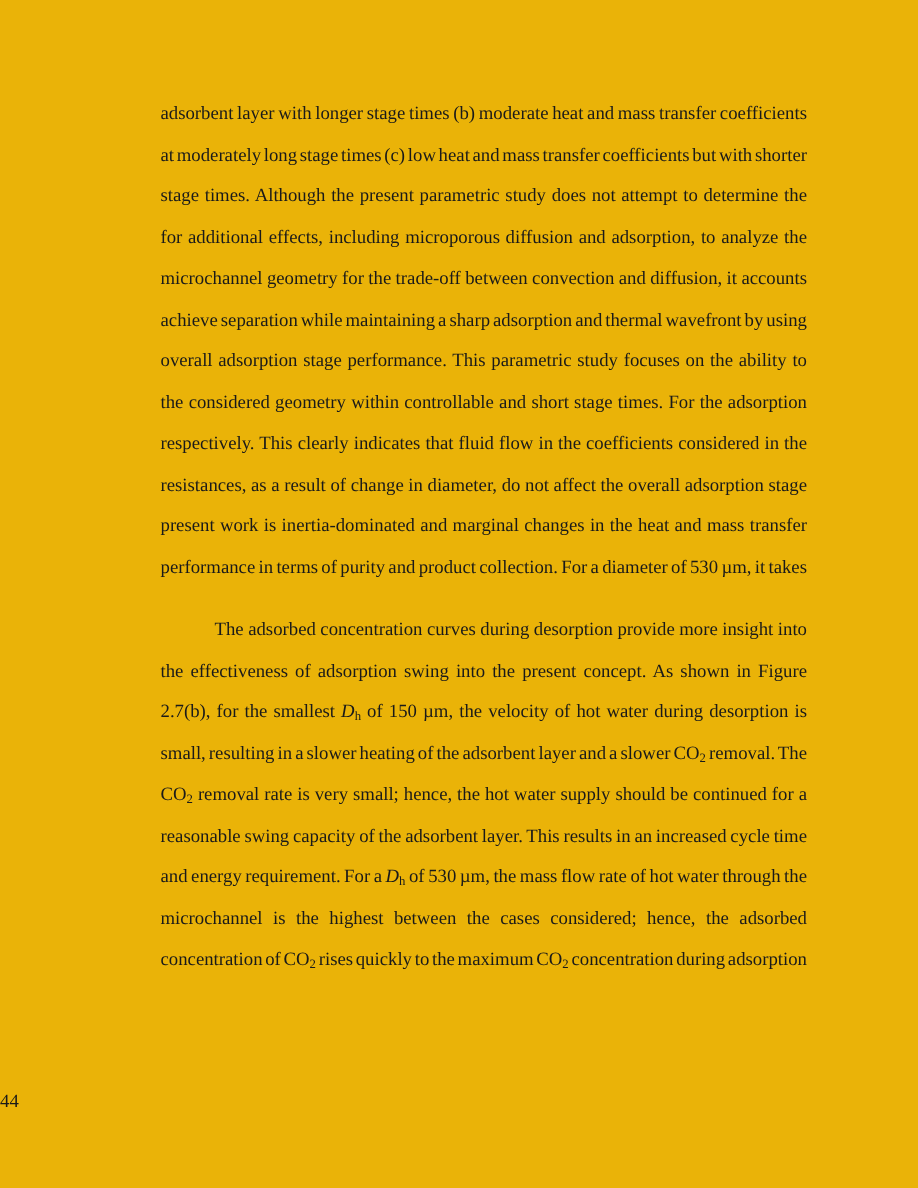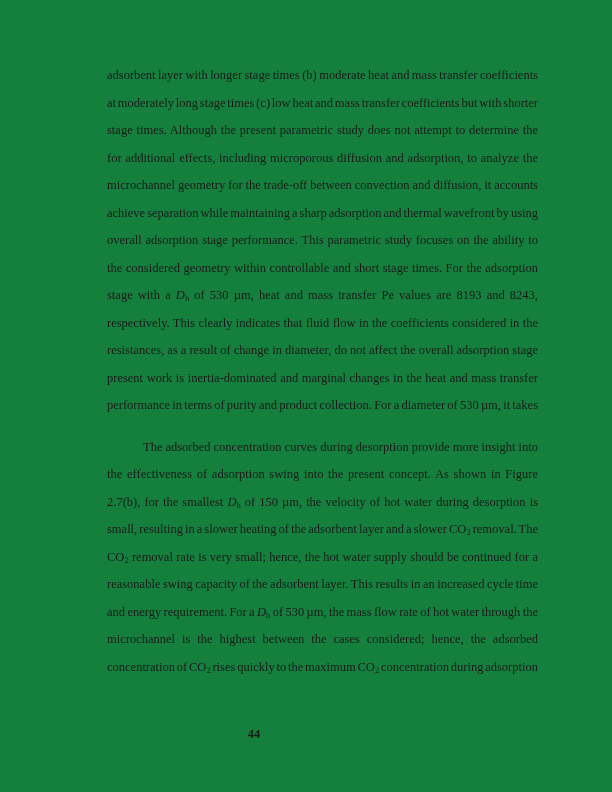--- a/index.html
+++ b/index.html
@@ -4,21 +4,21 @@
 <style>
   html, body {
     margin: 0;
     padding: 0;
     background: #ffffff;
   }
   .page {
     position: relative;
     width: 612px;
     height: 792px;
-    background: #15803d;
+    background: #eab308;
     overflow: hidden;
     font-family: "Liberation Serif", "DejaVu Serif", serif;
     color: #1a1a1a;
   }
   .content {
     position: absolute;
     left: 107px;
     top: 62px;
     width: 431px;
     font-size: 12.5px;
@@ -44,42 +44,40 @@
     line-height: 0;
     vertical-align: baseline;
     position: relative;
     top: 0.28em;
   }
   .footer {
     position: absolute;
     top: 728px;
     left: 0;
     width: 508px;
-    text-align: center;
+    text-align: left;
     font-size: 12.5px;
     line-height: 1;
     color: #1a1a1a;
-    font-weight: bold;
   }
 </style>
 </head>
 <body>
 
 <div class="page">
   <div class="content" id="content">
       <div class="paragraph">
         <div class="line">adsorbent layer with longer stage times (b) moderate heat and mass transfer coefficients</div>
         <div class="line">at moderately long stage times (c) low heat and mass transfer coefficients but with shorter</div>
         <div class="line">stage times. Although the present parametric study does not attempt to determine the</div>
         <div class="line">for additional effects, including microporous diffusion and adsorption, to analyze the</div>
         <div class="line">microchannel geometry for the trade-off between convection and diffusion, it accounts</div>
         <div class="line">achieve separation while maintaining a sharp adsorption and thermal wavefront by using</div>
         <div class="line">overall adsorption stage performance. This parametric study focuses on the ability to</div>
         <div class="line">the considered geometry within controllable and short stage times. For the adsorption</div>
-        <div class="line">stage with a <i>D</i><sub>h</sub> of 530 µm, heat and mass transfer Pe values are 8193 and 8243,</div>
         <div class="line">respectively. This clearly indicates that fluid flow in the coefficients considered in the</div>
         <div class="line">resistances, as a result of change in diameter, do not affect the overall adsorption stage</div>
         <div class="line">present work is inertia-dominated and marginal changes in the heat and mass transfer</div>
         <div class="line">performance in terms of purity and product collection. For a diameter of 530 µm, it takes</div>
       </div>
       <div class="paragraph para-gap">
         <div class="line indent">The adsorbed concentration curves during desorption provide more insight into</div>
         <div class="line">the effectiveness of adsorption swing into the present concept. As shown in Figure</div>
         <div class="line">2.7(b), for the smallest <i>D</i><sub>h</sub> of 150 µm, the velocity of hot water during desorption is</div>
         <div class="line">small, resulting in a slower heating of the adsorbent layer and a slower CO<sub>2</sub> removal. The</div>

